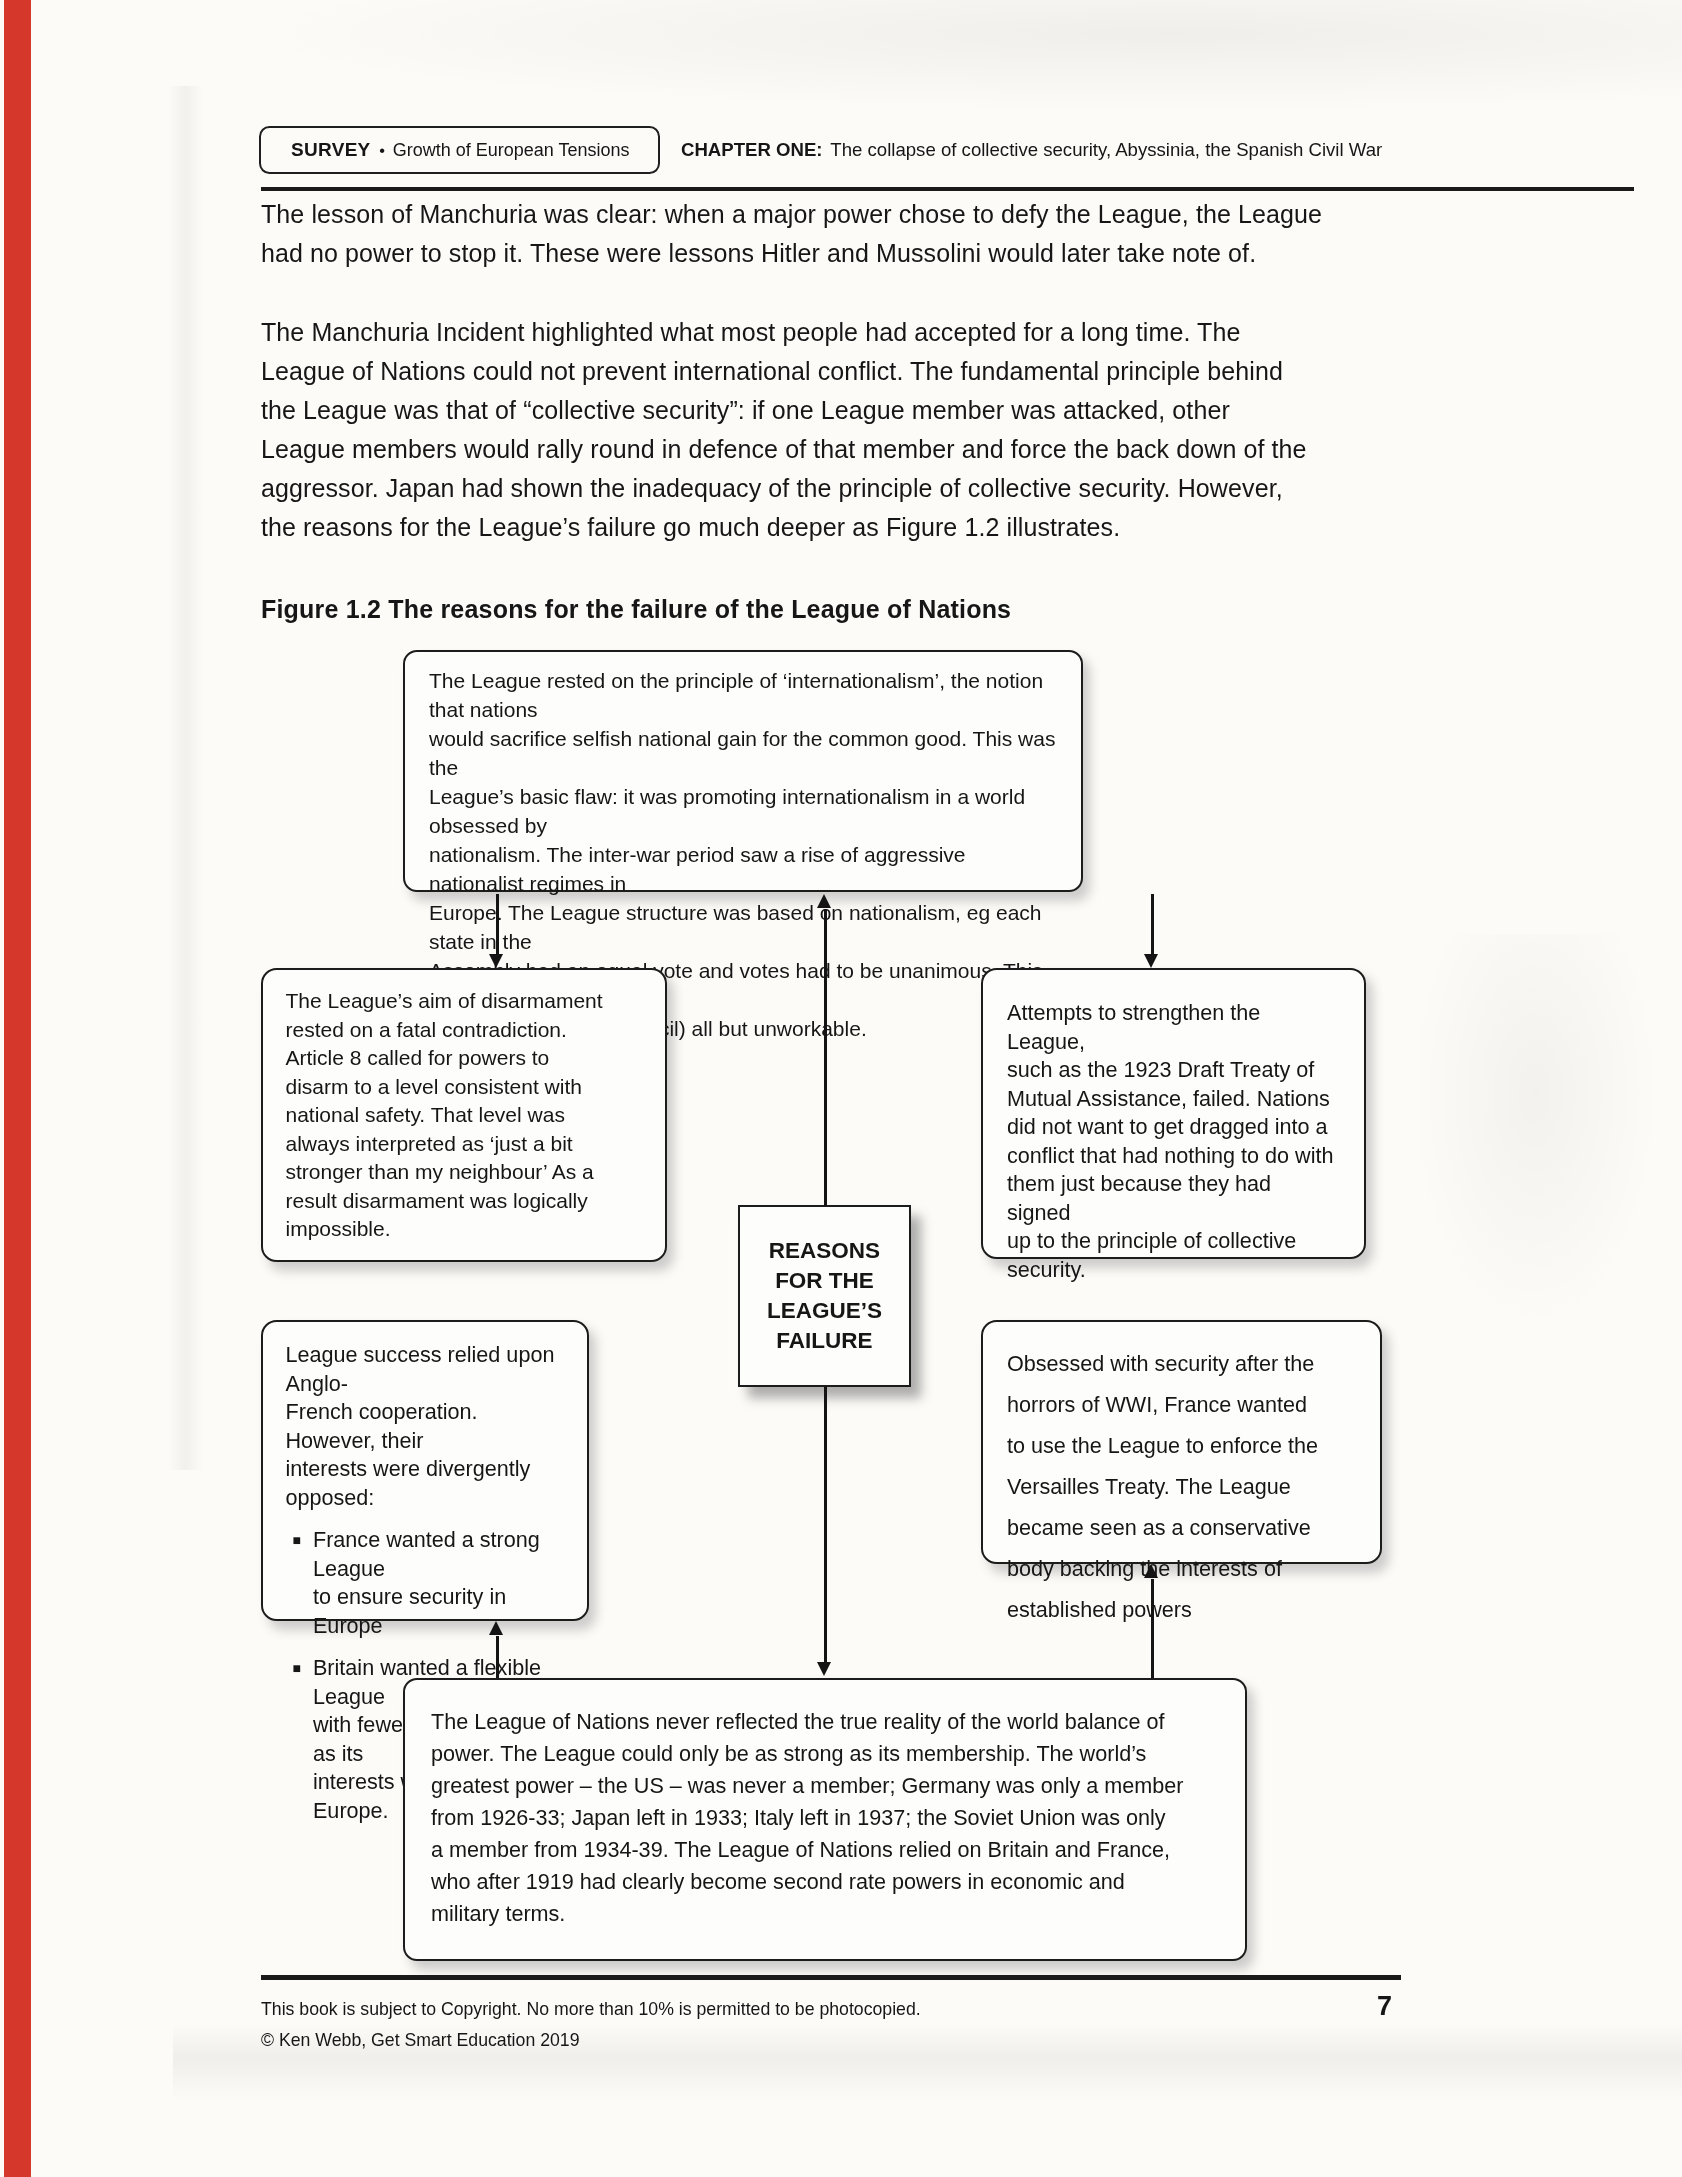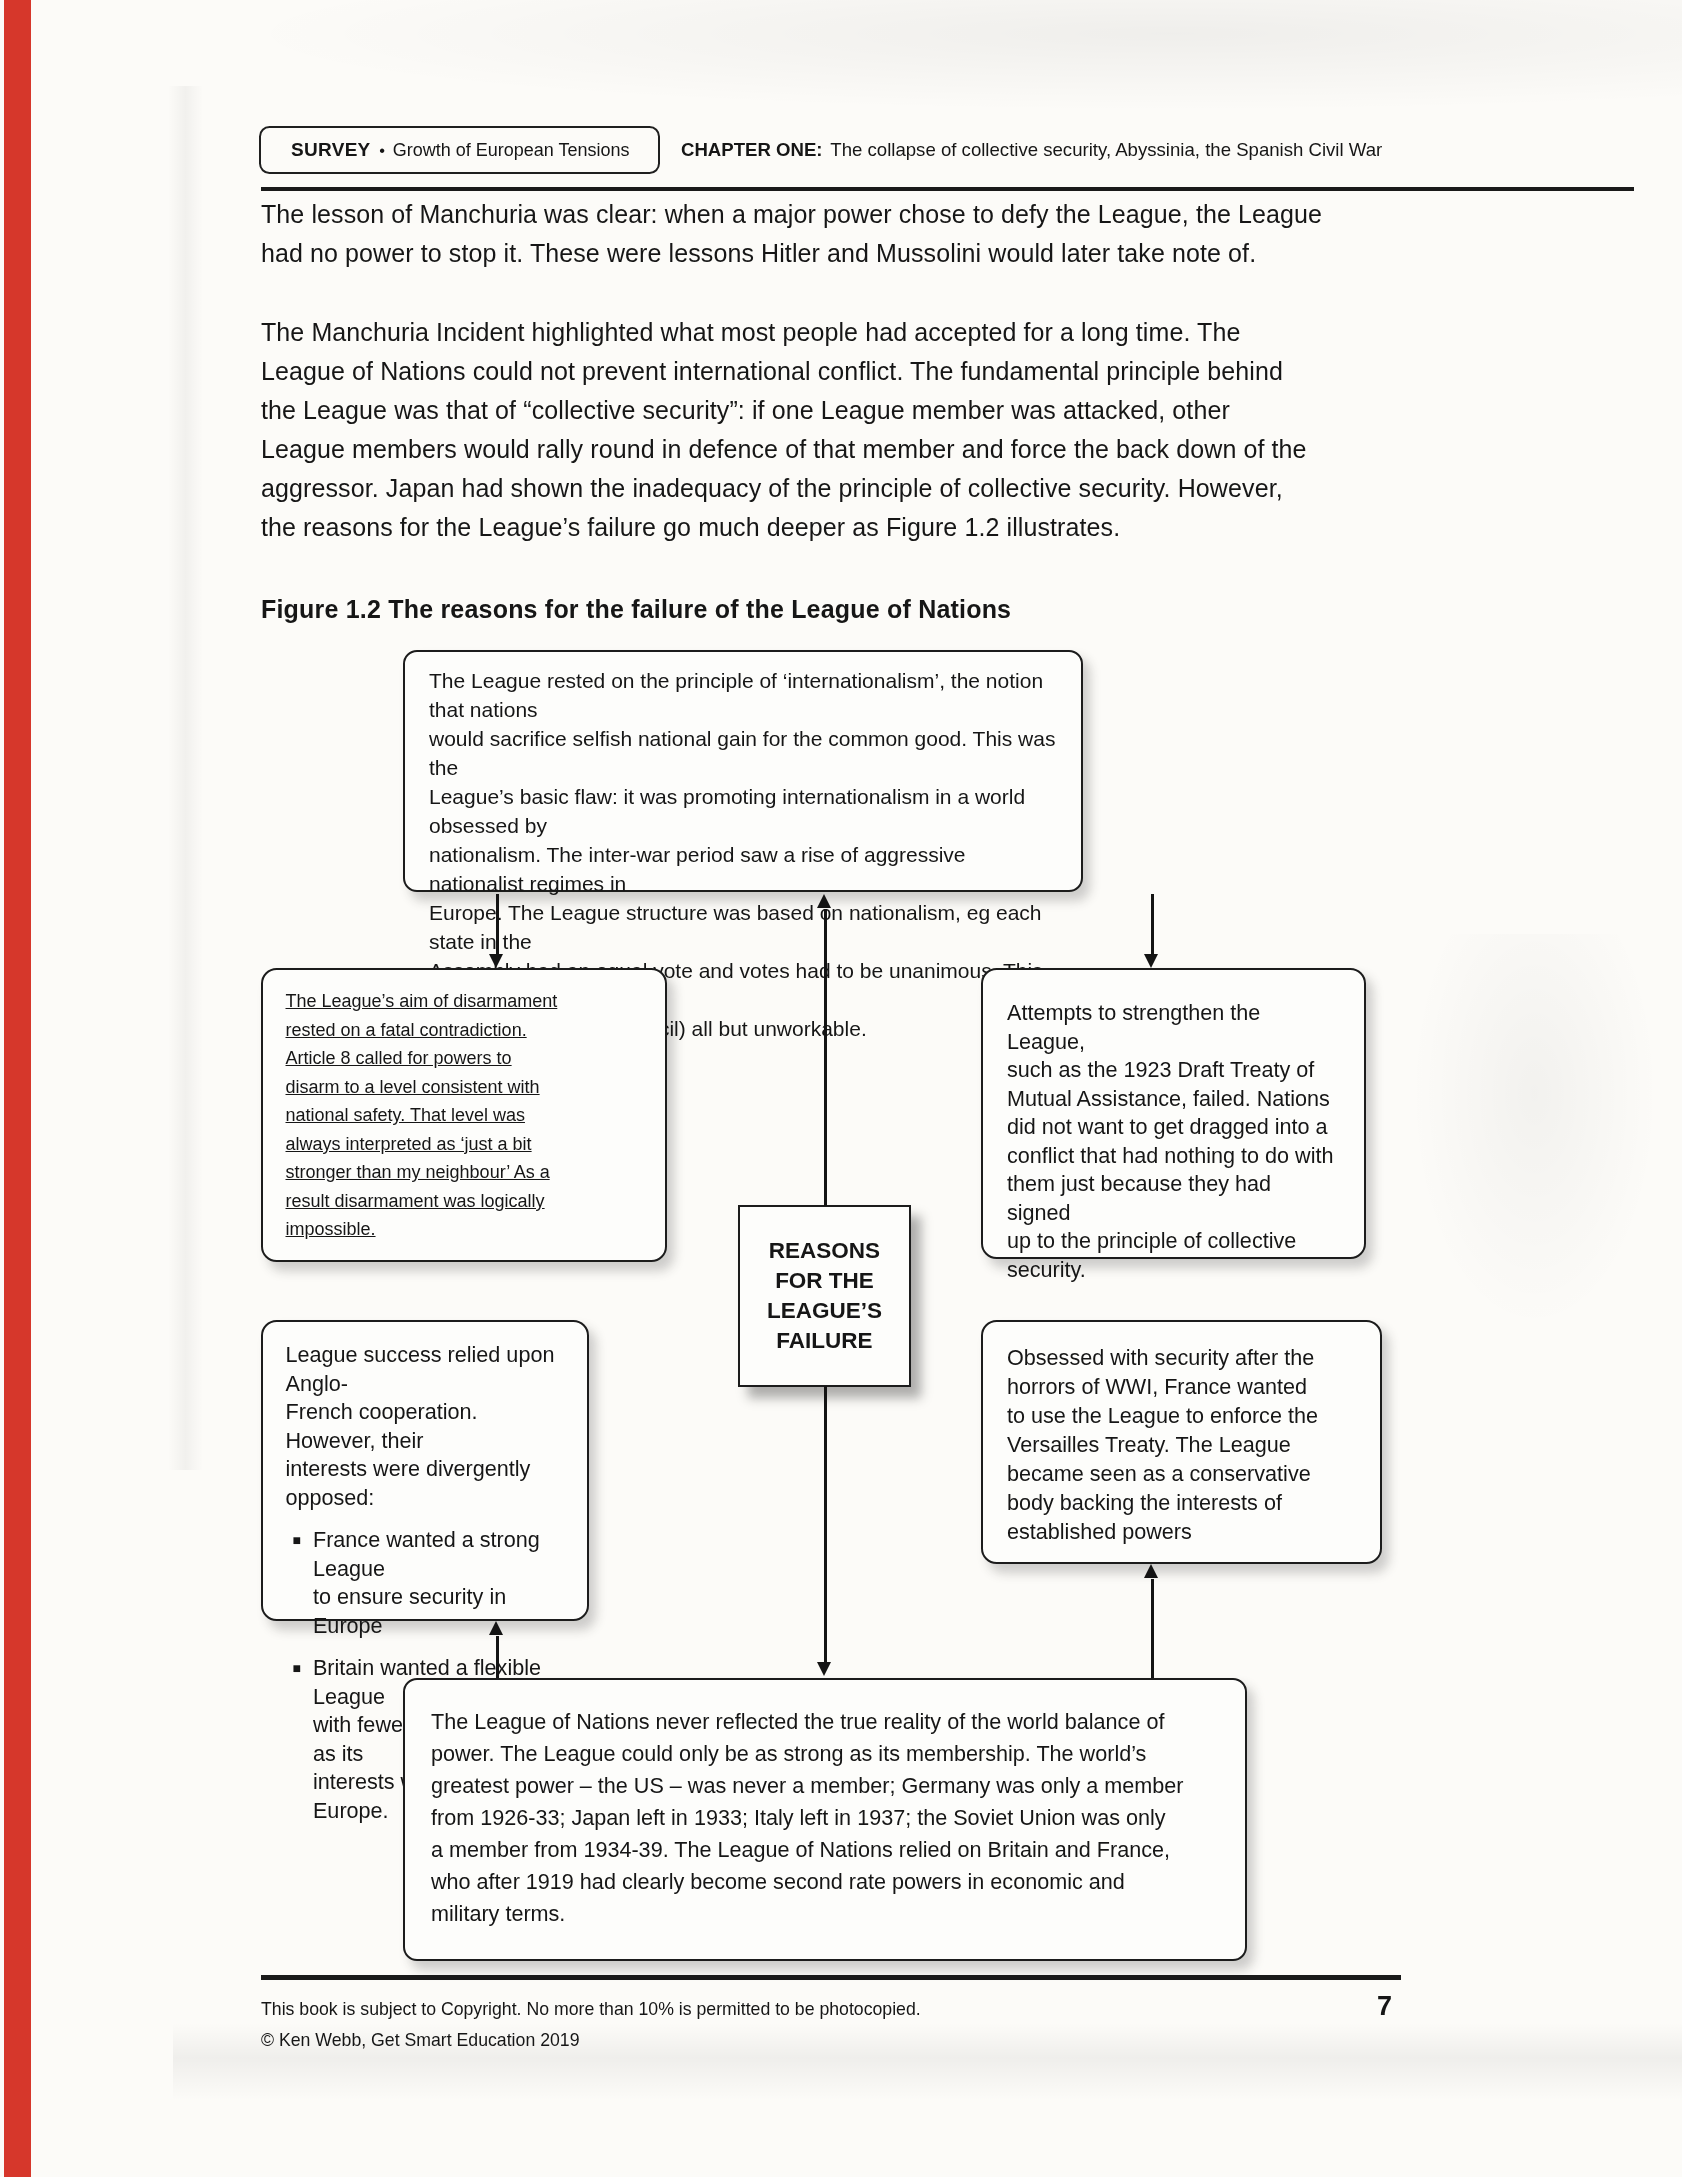--- a/index.html
+++ b/index.html
@@ -47,32 +47,32 @@
   .fig-title{left:261px; top:595px; font-size:25px; font-weight:bold; letter-spacing:0.2px;}
 
   
   .fbox{
     box-sizing:border-box; background:#fdfdfb;
     border:2.6px solid #1c1c1c; border-radius:15.6px;
     box-shadow:7px 8.6px 10.4px rgba(40,40,40,0.22);
     white-space:pre-line;
   }
   #box-top{left:403px; top:650px; width:680px; height:242px; padding:14px 24px; font-size:21px; line-height:29px; border-radius:14px;}
-  #box-left1{left:261px; top:968px; width:406px; height:294px; padding:17.3px 22.5px; font-size:18px; line-height:28.5px;text-decoration:underline;}
+  #box-left1{left:261px; top:968px; width:406px; height:294px; padding:17.3px 22.5px; font-size:21px; line-height:28.5px;}
   #box-right1{left:981px; top:968px; width:385px; height:291px; padding:29px 24px 0 24px; font-size:21.6px; line-height:28.5px;}
   #box-center{left:738px; top:1205px; width:173px; height:182px;
     display:flex; align-items:center; justify-content:center; text-align:center;
     font-size:22.5px; line-height:30px; font-weight:bold; border-radius:0;
     box-shadow:10.4px 11.2px 10.4px rgba(30,30,30,0.35); border-width:2.2px;}
   #box-left2{left:261px; top:1320px; width:328px; height:301px; padding:19px 22.5px; font-size:21.6px; line-height:28.5px; white-space:normal;}
   #box-left2 .intro{white-space:pre-line;}
   .bullet-row{display:flex; margin-top:14px;}
   .bullet-sq{font-size:14px; line-height:28.5px; margin:0 12px 0 7px; flex:0 0 auto;}
   .bullet-text{white-space:pre-line;}
-  #box-right2{left:981px; top:1320px; width:401px; height:244px; padding:21px 24px; font-size:21.6px; line-height:29px;}
+  #box-right2{left:981px; top:1320px; width:401px; height:244px; padding:21px 24px; font-size:21.6px; line-height:41px;}
   #box-bottom{left:403px; top:1678px; width:844px; height:283px; padding:26px 26px; font-size:21.6px; line-height:32px; border-radius:14px;}
 
   
   .vline{width:2.6px; background:#141414;}
   .arrow-up{width:0; height:0; border-left:7.8px solid transparent; border-right:7.8px solid transparent; border-bottom:14.7px solid #141414;}
   .arrow-down{width:0; height:0; border-left:7.8px solid transparent; border-right:7.8px solid transparent; border-top:14.7px solid #141414;}
   #v1{left:496px; top:894px; height:62px;}  #a1{left:489px; top:954px;}
   #v2{left:1151px; top:894px; height:62px;} #a2{left:1144px; top:954px;}
   #v3{left:824px; top:909px; height:297px;} #a3{left:817px; top:894px;}
   #v4{left:824px; top:1386px; height:277px;} #a4{left:817px; top:1662px;}

